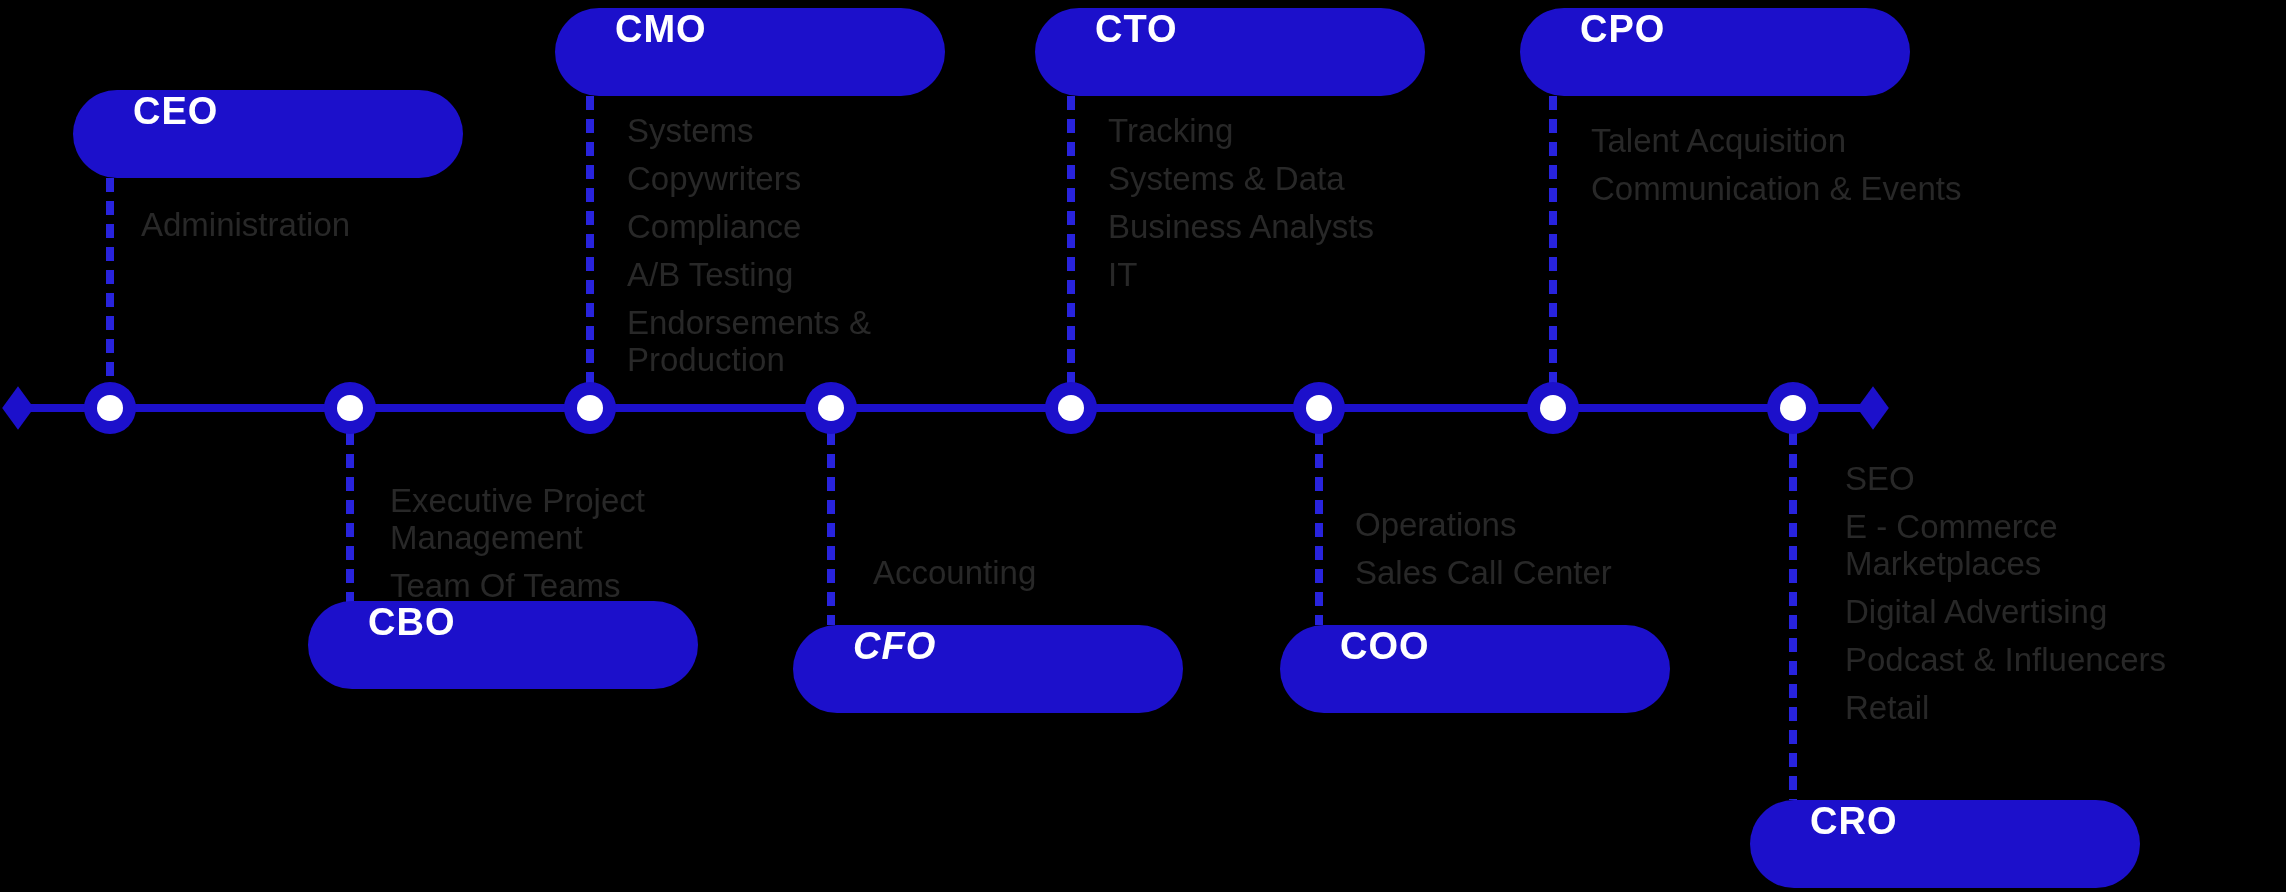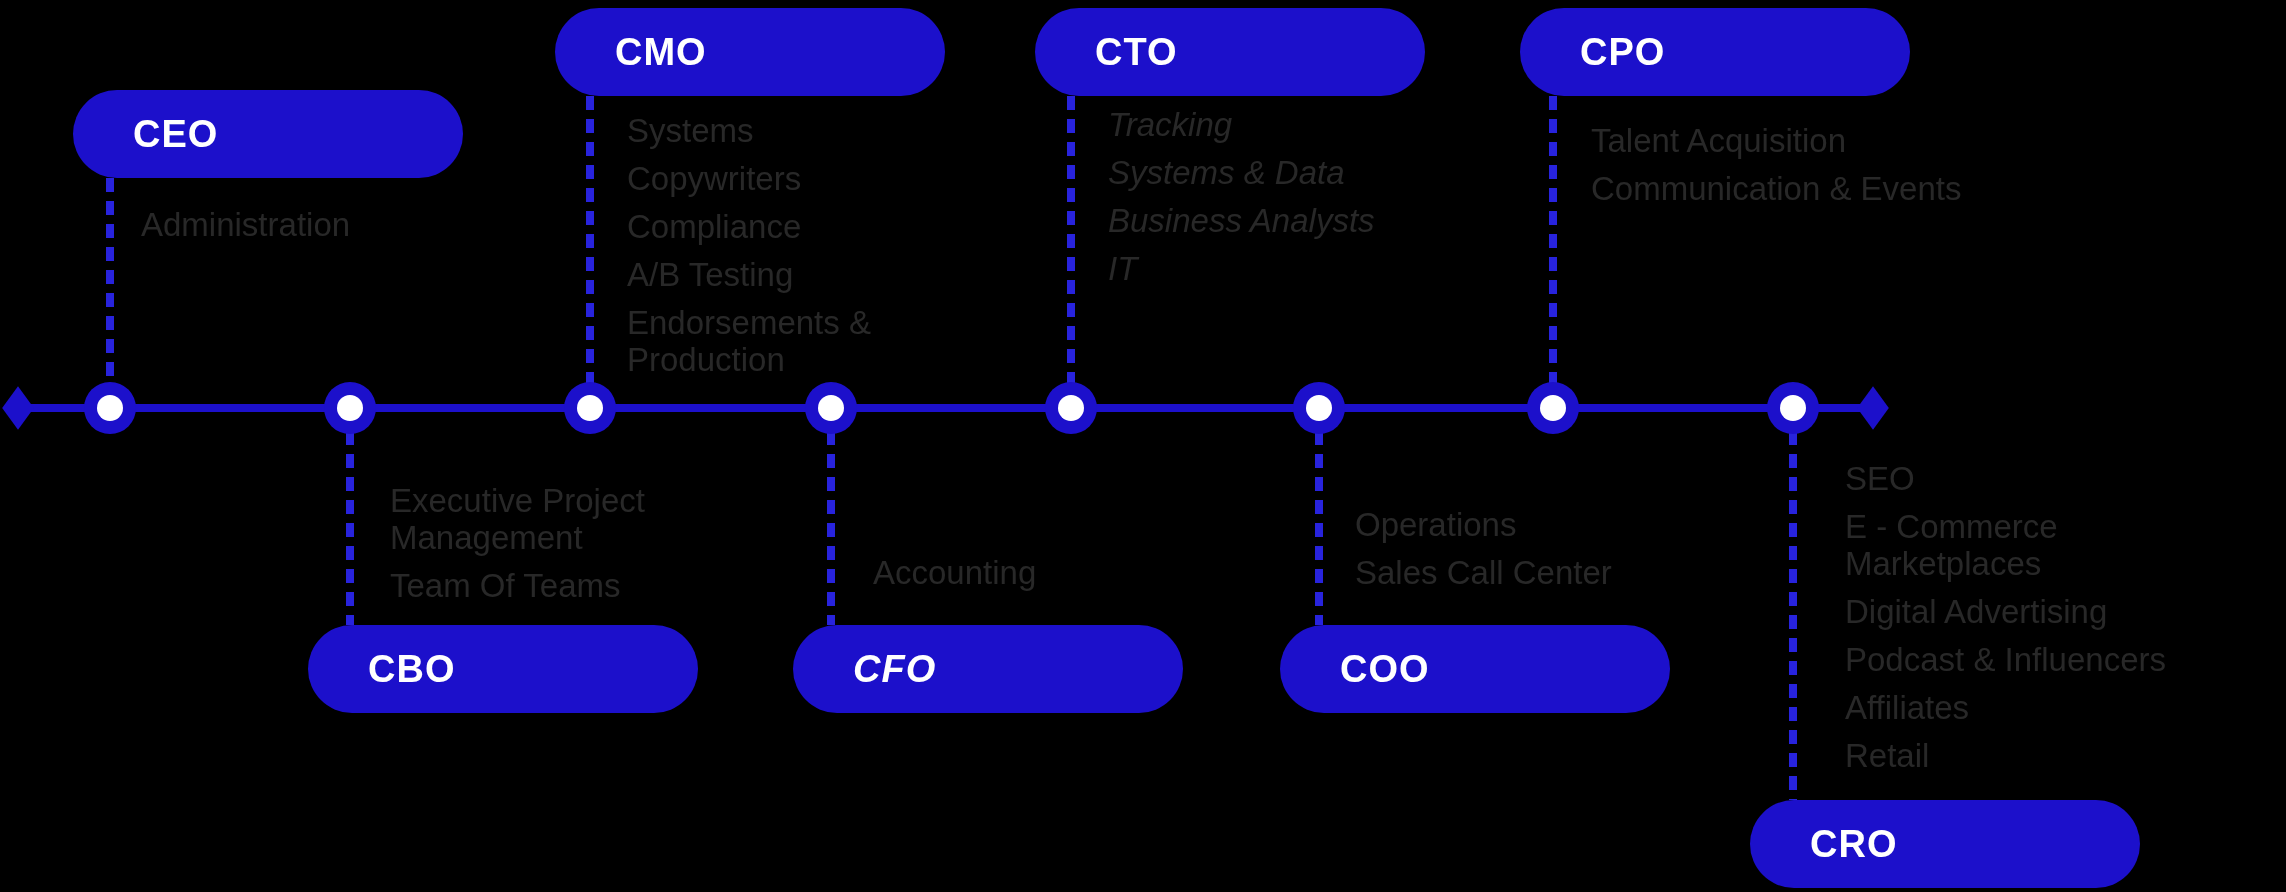--- a/index.html
+++ b/index.html
@@ -58,21 +58,21 @@
     background: #ffffff;
     transform: translate(-50%, -50%);
   }
   .pill {
     position: absolute;
     width: 390px;
     height: 88px;
     border-radius: 44px;
     background: var(--blue);
     display: flex;
-    align-items: center;
+    align-items: flex-start;
     padding-left: 60px;
     box-sizing: border-box;
   }
   .pill-label {
     color: var(--label);
     font-size: 38px;
     font-weight: bold;
     letter-spacing: 1px;
   }
   .dept-list {
@@ -125,21 +125,21 @@
   <div class="node" style="left:1553px;">
       <div class="node-inner"></div>
     </div>
   <div class="node" style="left:1793px;">
       <div class="node-inner"></div>
     </div>
 
   <div class="pill" style="left:73px;   top:90px;">
       <span class="pill-label">CEO</span>
     </div>
-  <div class="pill" style="left:308px;  top:625px;">
+  <div class="pill" style="left:308px;  top:601px;">
       <span class="pill-label">CBO</span>
     </div>
   <div class="pill" style="left:555px;  top:8px;">
       <span class="pill-label">CMO</span>
     </div>
   <div class="pill" style="left:793px;  top:625px;font-style:italic;">
       <span class="pill-label">CFO</span>
     </div>
   <div class="pill" style="left:1035px; top:8px;">
       <span class="pill-label">CTO</span>
@@ -170,21 +170,21 @@
     <div class="dept-item">Compliance</div>
     <div class="dept-item">A/B Testing</div>
     <div class="dept-item">Endorsements &amp;
 Production</div>
   </div>
 
   <div class="dept-list" style="left:873px; top:554px; width:430px;">
     <div class="dept-item">Accounting</div>
   </div>
 
-  <div class="dept-list" style="left:1108px; top:106px; width:430px;font-style:italic;">
+  <div class="dept-list" style="left:1108px; top:112px; width:430px;">
     <div class="dept-item">Tracking</div>
     <div class="dept-item">Systems &amp; Data</div>
     <div class="dept-item">Business Analysts</div>
     <div class="dept-item">IT</div>
   </div>
 
   <div class="dept-list" style="left:1355px; top:506px; width:430px;">
     <div class="dept-item">Operations</div>
     <div class="dept-item">Sales Call Center</div>
   </div>
@@ -193,17 +193,16 @@
     <div class="dept-item">Talent Acquisition</div>
     <div class="dept-item">Communication &amp; Events</div>
   </div>
 
   <div class="dept-list" style="left:1845px; top:460px; width:430px;">
     <div class="dept-item">SEO</div>
     <div class="dept-item">E - Commerce
 Marketplaces</div>
     <div class="dept-item">Digital Advertising</div>
     <div class="dept-item">Podcast &amp; Influencers</div>
-    <div class="dept-item">Affiliates</div>
     <div class="dept-item">Retail</div>
   </div>
 
 </div>
 
 </body></html>

